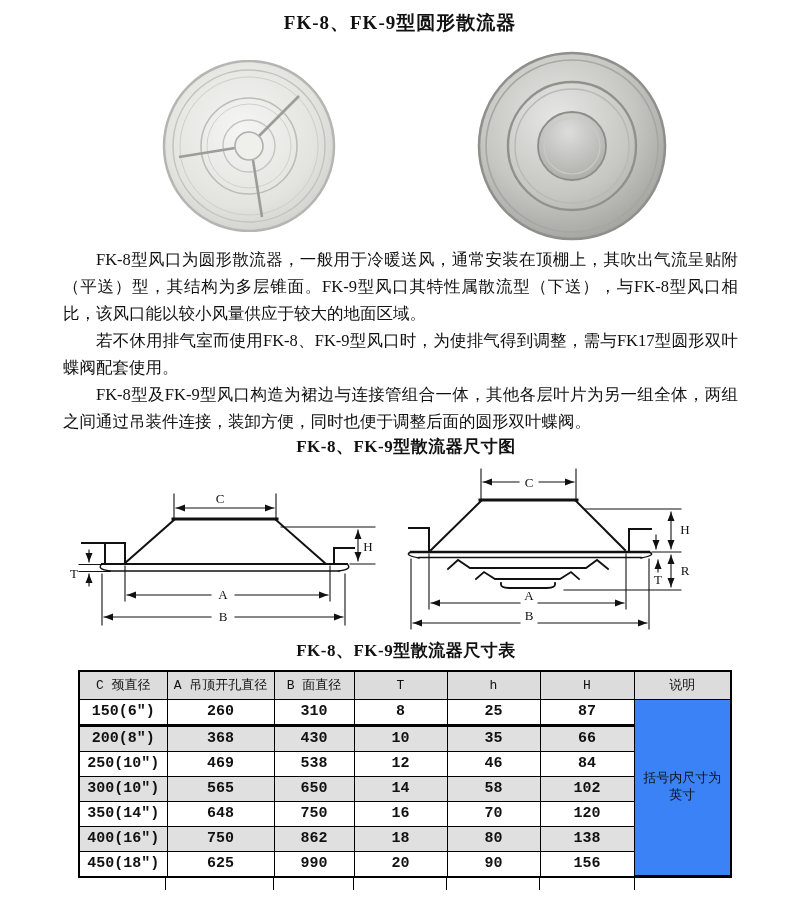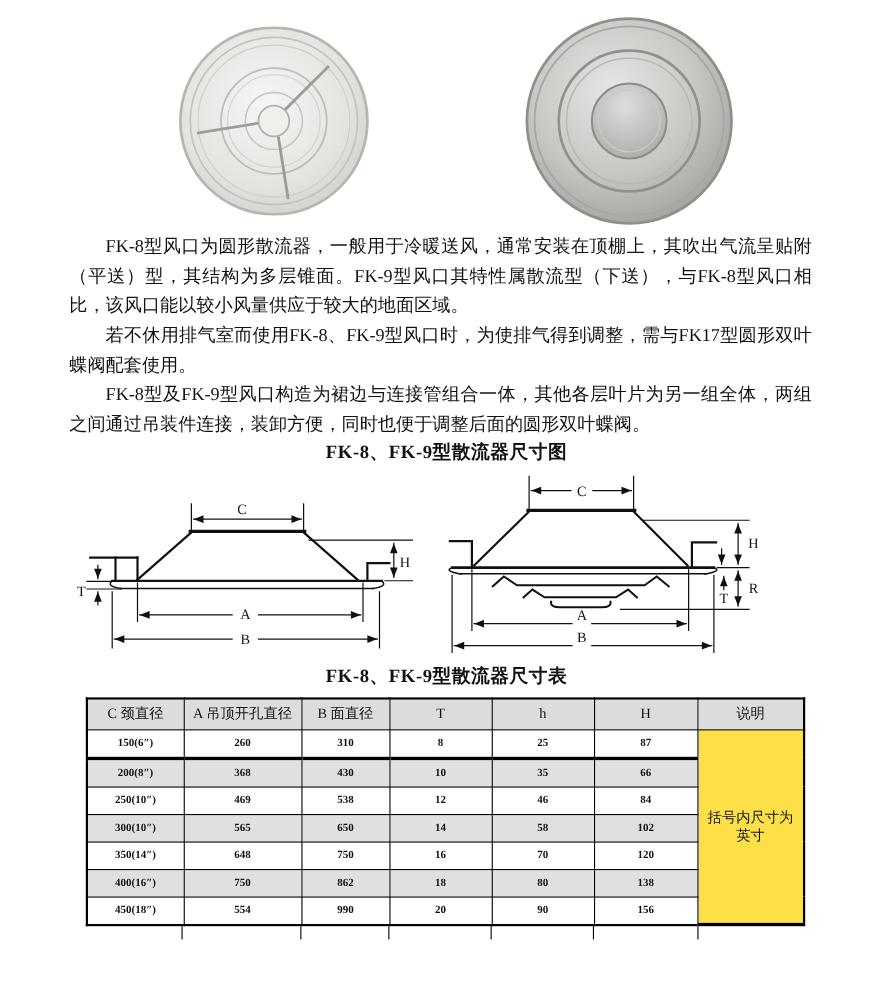--- a/index.html
+++ b/index.html
@@ -33,44 +33,46 @@
 
   .diagrams { display:flex; justify-content:center; align-items:flex-start; gap:12px; margin-top:9px; }
 
   svg .ln  { stroke:#111; fill:none; stroke-linecap:square; }
   svg .dlabel { font-family:"Liberation Serif","DejaVu Serif",serif; font-size:13px; fill:#111; }
 
   table.size-table {
     border-collapse:collapse; table-layout:fixed;
     width:652px; margin:8px 0 0 78px;
     border:2px solid #000;
+    font-family:Liberation Mono, monospace;
   }
   .size-table th, .size-table td {
     border:1px solid #000; text-align:center; vertical-align:middle;
     padding:0; overflow:hidden;
   }
   .size-table thead tr { background:#dcdcdc; height:28px; }
   .size-table th { font-weight:normal; font-size:13px; }
-  .size-table td { font-weight:bold; font-size:10px; height:24px; }
+  .size-table td { font-weight:bold; font-size:15px; height:24px; }
   .size-table tr.shaded td { background:#e0e0e0;margin-top:26px; }
   .size-table tr.thick-bottom td { border-bottom:3px solid #000; }
   .size-table td.note-cell {
-    font-weight:normal; font-size:13px; background:#fde047;
+    font-weight:normal; font-size:13px; background:#3b82f6;
     line-height:17px; padding:0 8px;
   }
 
   .table-stubs { display:flex; width:652px; margin-left:78px; height:12px; }
   .table-stubs span { display:block; height:12px; border-right:1px solid #000; }
   .table-stubs span:last-child { border-right:none; }
 </style>
 </head>
 <body>
 
 <div class="page">
 
+  <h1 class="doc-title">FK-8、FK-9型圆形散流器</h1>
 
   <div class="photos">
 
     <div class="photo photo-left">
       <svg width="182" height="172" viewBox="0 0 182 172">
         <defs>
           <radialGradient id="g1" cx="45%" cy="40%" r="65%">
             <stop offset="0%" stop-color="#f5f5f3"></stop>
             <stop offset="70%" stop-color="#e3e3e0"></stop>
             <stop offset="100%" stop-color="#cfcfcc"></stop>
@@ -299,21 +301,21 @@
         <tr class="shaded">
           <td>400(16″)</td>
           <td>750</td>
           <td>862</td>
           <td>18</td>
           <td>80</td>
           <td>138</td>
         </tr>
         <tr>
           <td>450(18″)</td>
-          <td>554</td>
+          <td>625</td>
           <td>990</td>
           <td>20</td>
           <td>90</td>
           <td>156</td>
         </tr>
       </tbody>
   </table>
 
   <div class="table-stubs">
     <span style="width:88px"></span>

